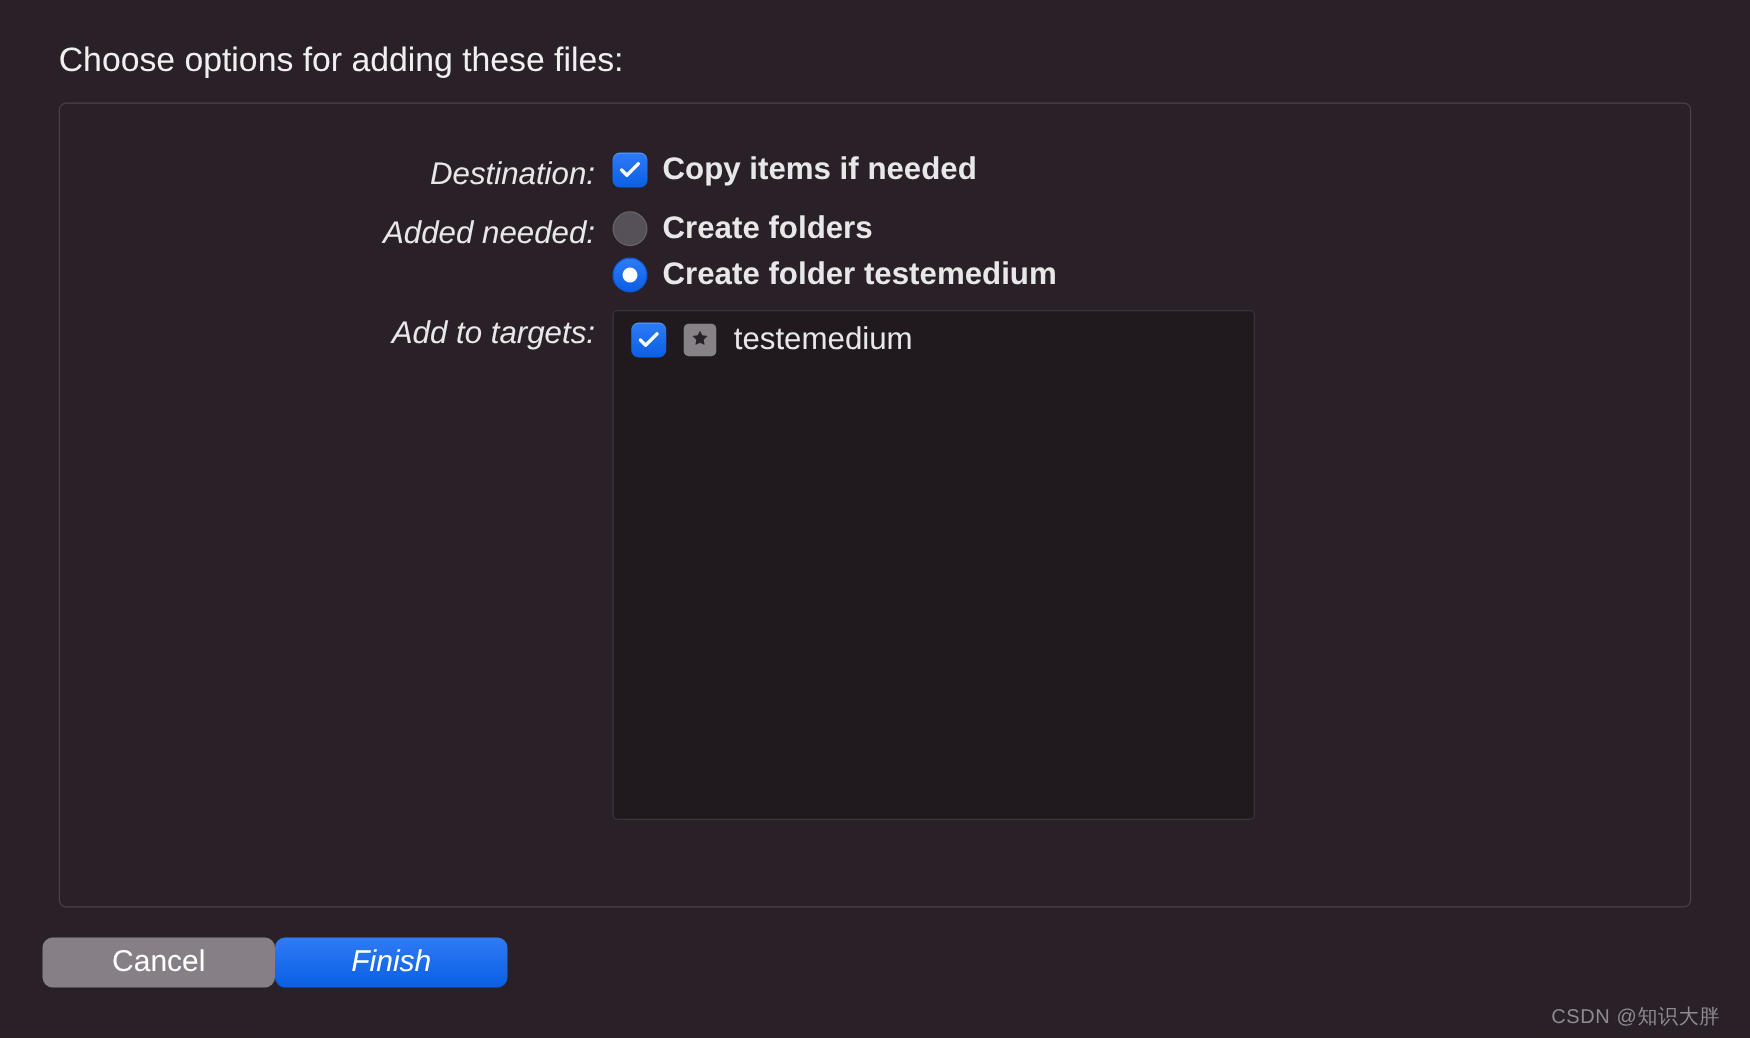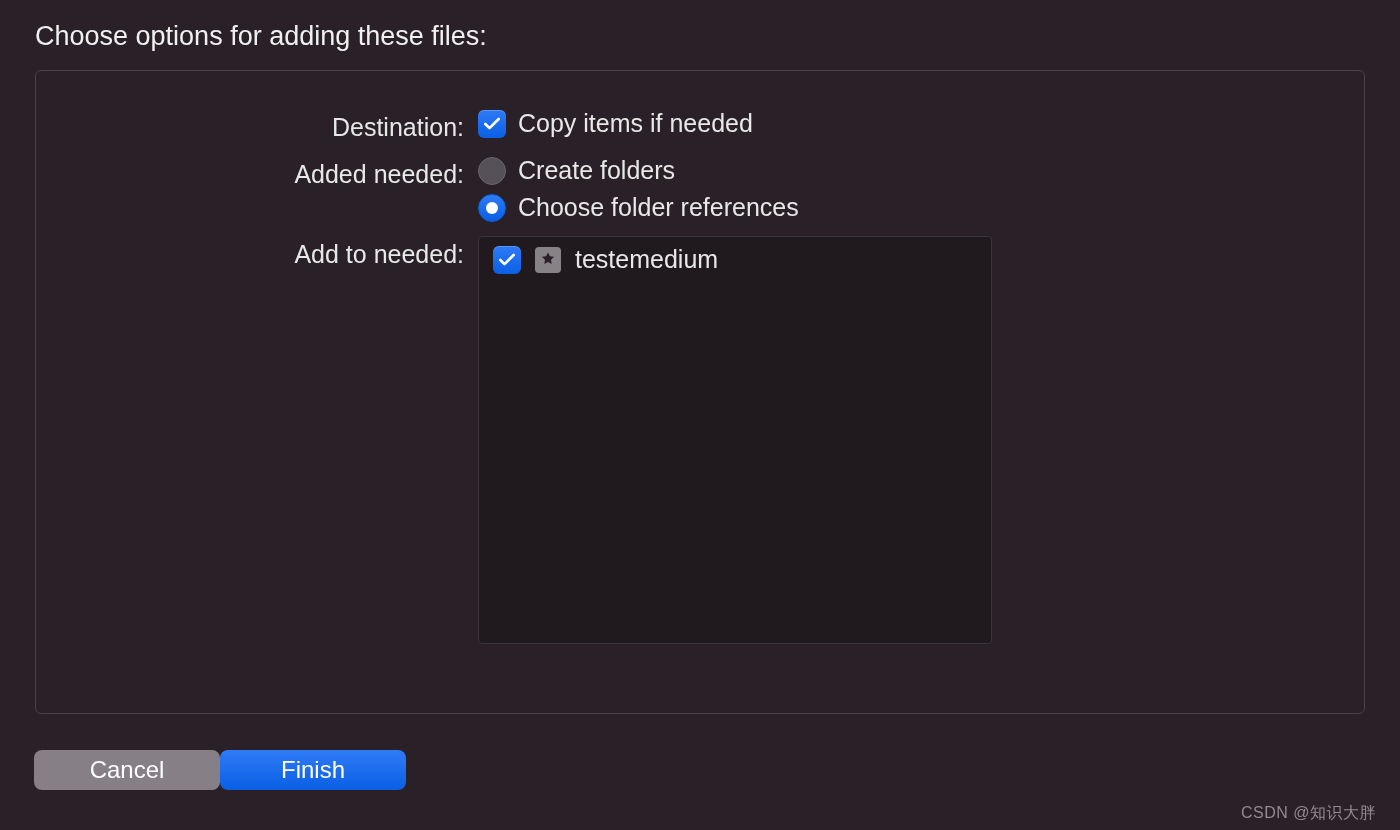--- a/index.html
+++ b/index.html
@@ -7,21 +7,21 @@
   body {
     background: #2a2027;
     font-family: -apple-system, "Helvetica Neue", Arial, sans-serif;
     color: #e8e8e8;
     font-size: 24px;
     border-radius: 16px;
   }
   .dialog {
     width: 100%;
     height: 100%;
-    padding: 1px;
+    padding: 13px;
     position: relative;
   }
   .title {
     padding: 20px 34px 18px 34px;
     font-size: 27px;
     font-weight: 500;
     color: #f0f0f0;
   }
   .panel {
     margin: 0 34px;
@@ -35,33 +35,35 @@
     align-items: flex-start;
     margin-bottom: 14px;
   }
   .label-col {
     width: 406px;
     text-align: right;
     padding-right: 14px;
     padding-top: 4px;
     font-size: 25px;
     color: #e8e8e8;
+    font-style: italic;
   }
   .value-col {
     flex: 1;
     display: flex;
     flex-direction: column;
     gap: 8px;
   }
   .option {
     display: flex;
     align-items: center;
     gap: 12px;
     font-size: 25px;
     color: #e8e8e8;
+    font-weight: bold;
   }
   
   .checkbox {
     width: 28px;
     height: 28px;
     border-radius: 6px;
     background: linear-gradient(180deg,#2f7bf6,#0a5fe4);
     display: flex;
     align-items: center;
     justify-content: center;
@@ -138,20 +140,21 @@
     align-items: center;
     justify-content: center;
   }
   .btn-secondary {
     background: #867f86;
     color: #fff;
   }
   .btn-primary {
     background: linear-gradient(180deg,#2f7bf6,#0a5fe4);
     color: #fff;
+    font-style: italic;
   }
   .watermark {
     position: absolute;
     right: 24px;
     bottom: 6px;
     font-size: 16px;
     color: #8f8b90;
     letter-spacing: .5px;
   }
 </style>
@@ -180,27 +183,27 @@
 
     <div class="row">
       <div class="label-col">Added needed:</div>
       <div class="value-col">
         <div class="option">
           <span class="radio"></span>
           <span>Create folders</span>
         </div>
         <div class="option">
           <span class="radio selected"></span>
-          <span>Choose folder references</span>
+          <span>Create folder testemedium</span>
         </div>
       </div>
     </div>
 
     <div class="row" style="margin-top:12px;">
-      <div class="label-col">Add to needed:</div>
+      <div class="label-col">Add to targets:</div>
       <div class="value-col">
         <div class="targets-box">
           <div class="target-row">
             <span class="checkbox">
               <svg viewBox="0 0 24 24">
                   <path d="M4 12l5 5 11-11" stroke="#fff" stroke-width="3.2" fill="none" stroke-linecap="round" stroke-linejoin="round"></path>
                 </svg>
             </span>
             <span class="app-icon">
               <svg viewBox="0 0 24 24">

